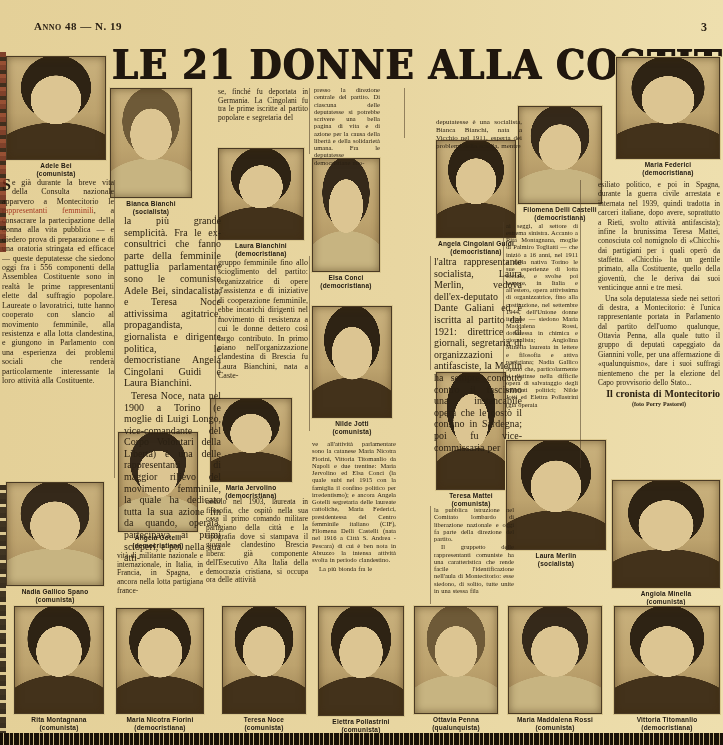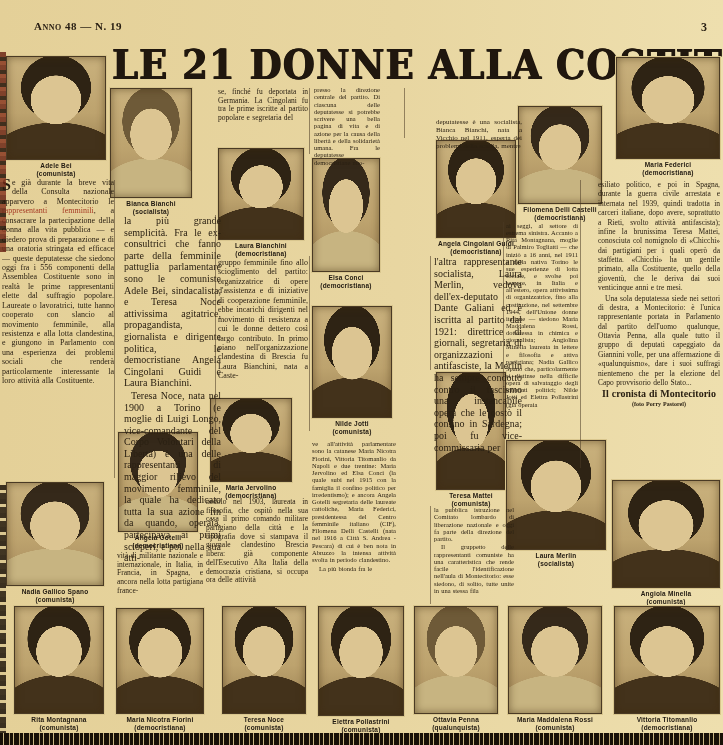--- a/index.html
+++ b/index.html
@@ -46,21 +46,21 @@
         linear-gradient(180deg,#c9b17d 0%,#bda36e 55%,#a58a5c 100%);}
   figcaption{margin-top:2px;text-align:center;font-family:"Liberation Sans",sans-serif;
       font-weight:bold;font-size:6.5px;line-height:1.2;color:#1f1810;letter-spacing:.2px;}
   
   .tb{position:absolute;text-align:justify;font-size:7px;line-height:1.16;
       color:#2b2113;word-spacing:.5px;}
   .tb p{margin:0;}
   .tb p+p{text-indent:7px;margin-top:1px;}
   .dropcap{float:left;font-size:16px;line-height:13px;font-weight:bold;padding-right:1px;color:#241a0e;}
   .red{color:#a63a24;}
-  .byline{margin-top:7px;text-align:center;font-weight:bold;font-size:10px;line-height:1.15;text-indent:0!important;}
+  .byline{margin-top:7px;text-align:right;font-weight:bold;font-size:10px;line-height:1.15;text-indent:0!important;}
   .credit{text-align:center;font-weight:bold;font-size:6px;margin-top:1px;text-indent:0!important;}
   
   .vr{position:absolute;width:1px;background:#4b3a25;opacity:.55;}
   .edge-l{position:absolute;left:0;width:6px;
       background:repeating-linear-gradient(180deg,#6d2817 0 5px,#241308 5px 9px,#8a3a22 9px 13px);opacity:.85;}
   .edge-l.dark{background:repeating-linear-gradient(180deg,#1c130a 0 5px,#d9c690 5px 8px,#241a0e 8px 14px);}
   .filmstrip{position:absolute;left:0;top:733px;width:723px;height:12px;
       background:repeating-linear-gradient(90deg,#181007 0 3px,#cdb985 3px 4px,#181007 4px 9px,#b7a070 9px 10px);}
 </style>
 </head>

